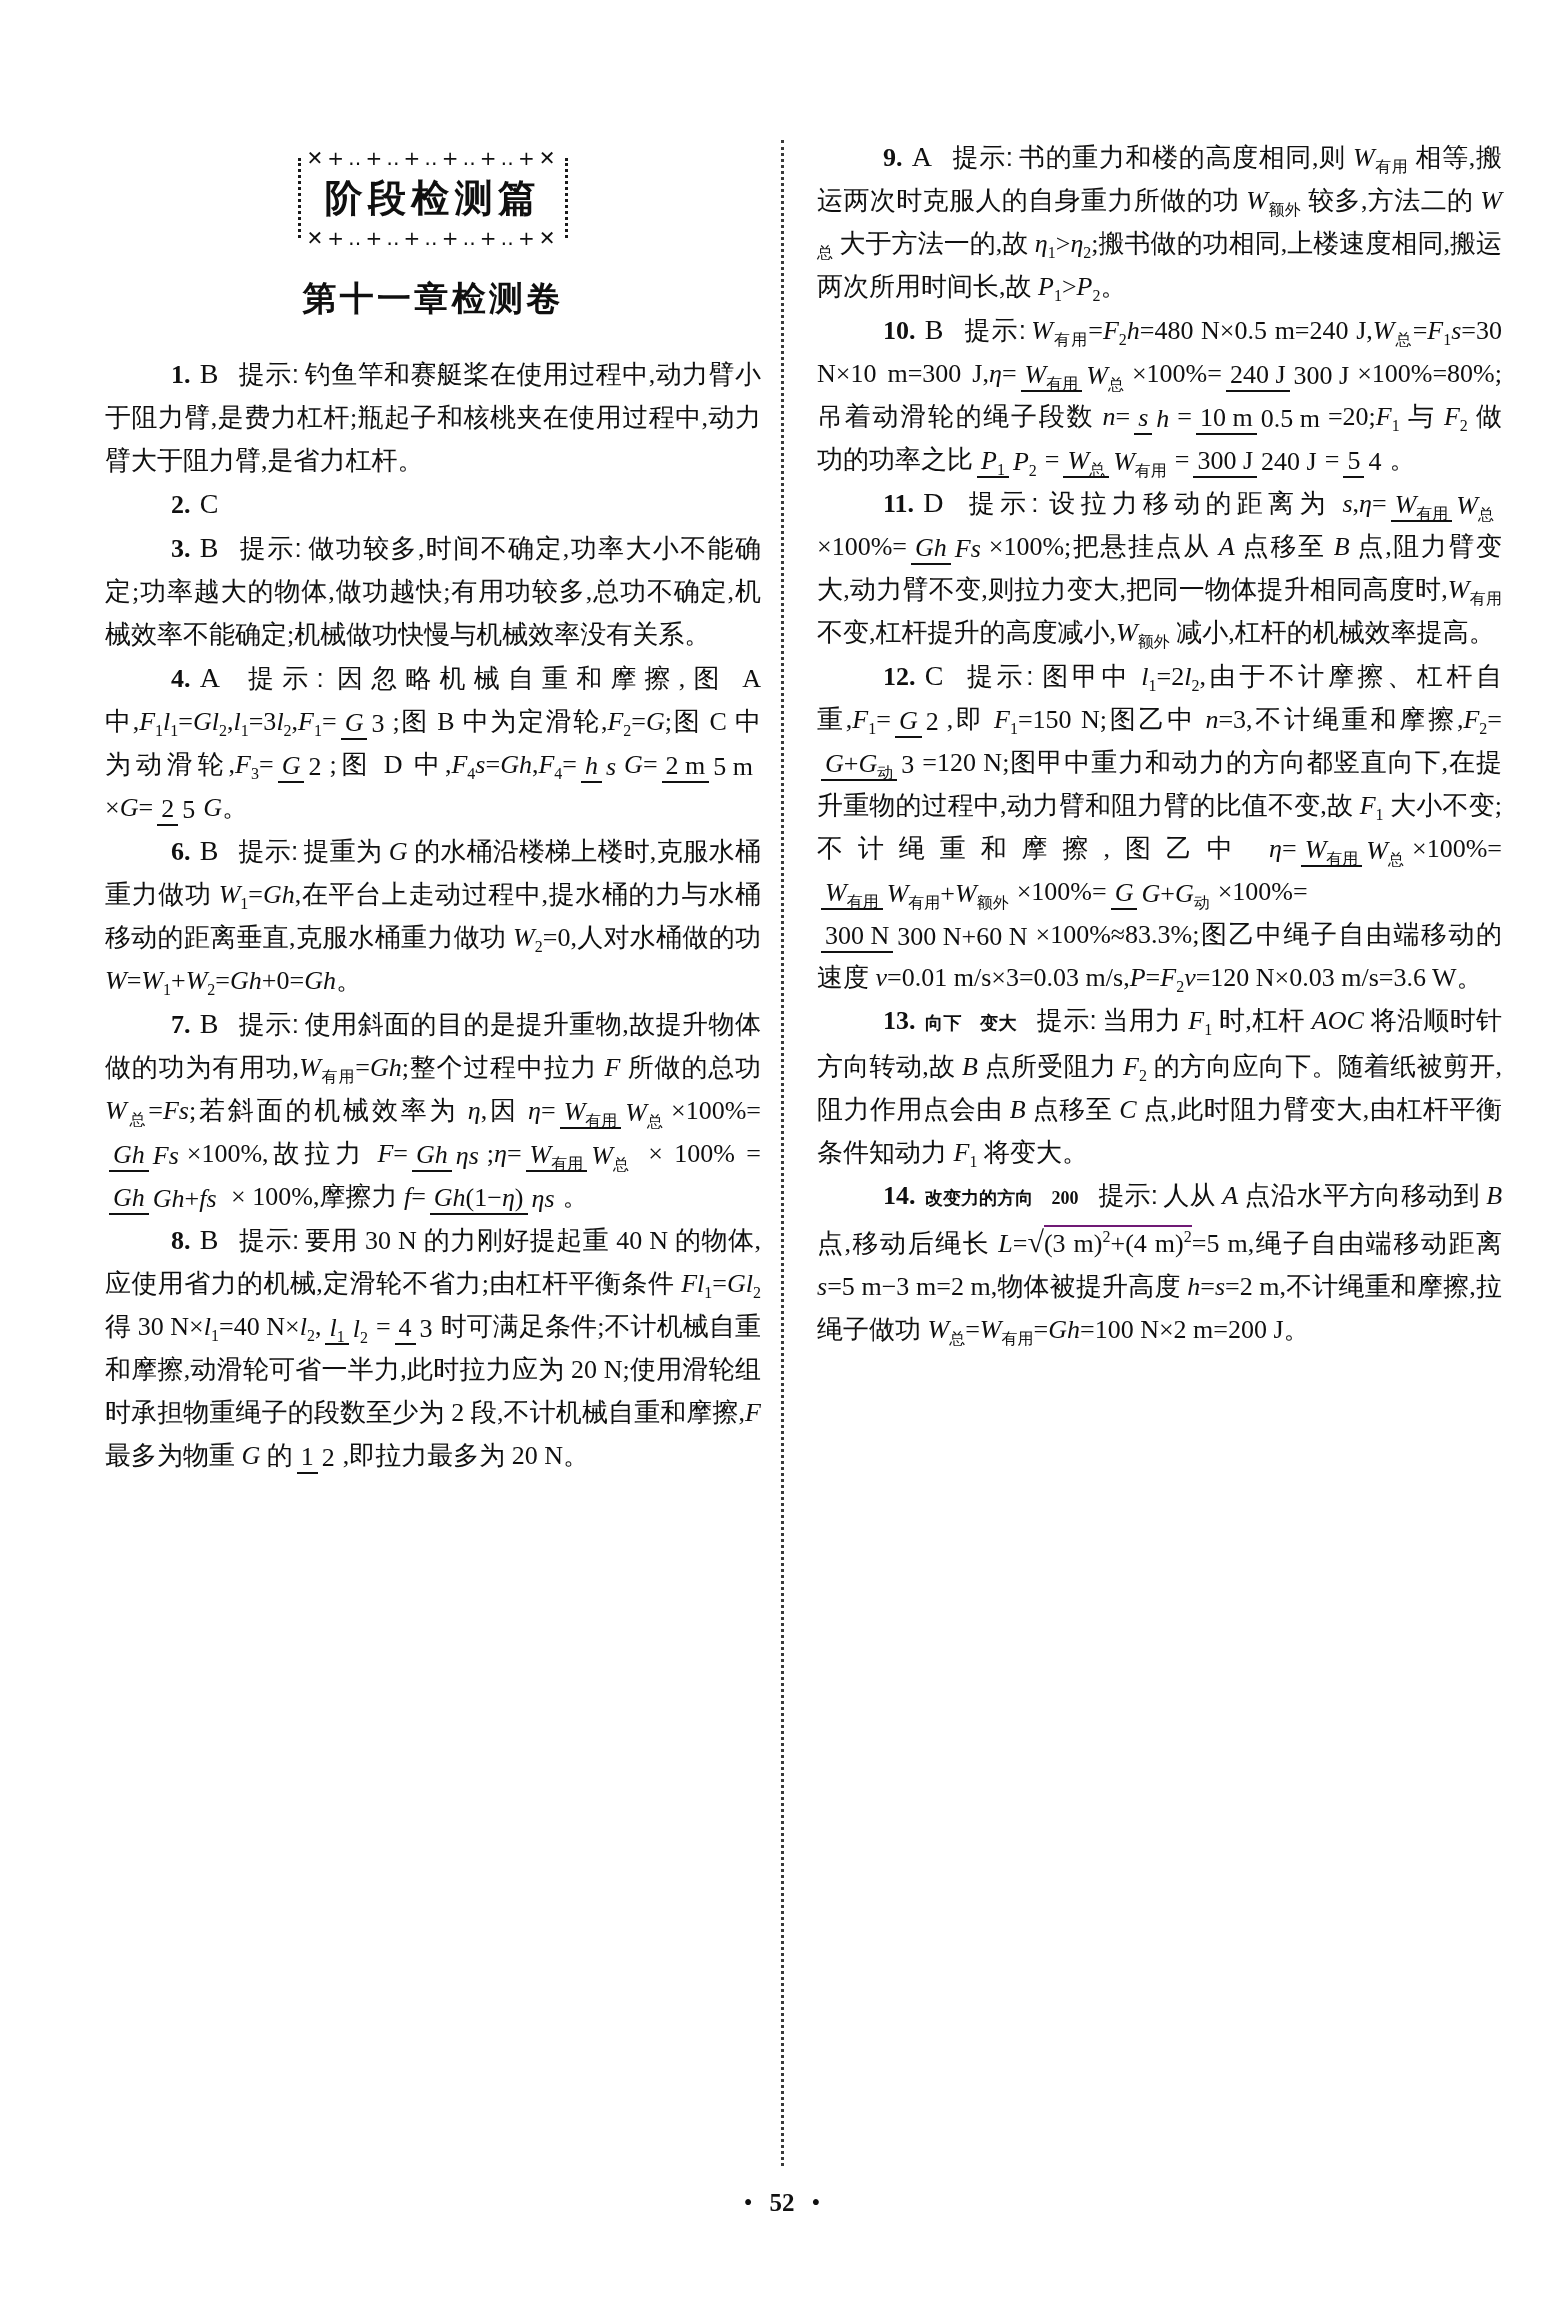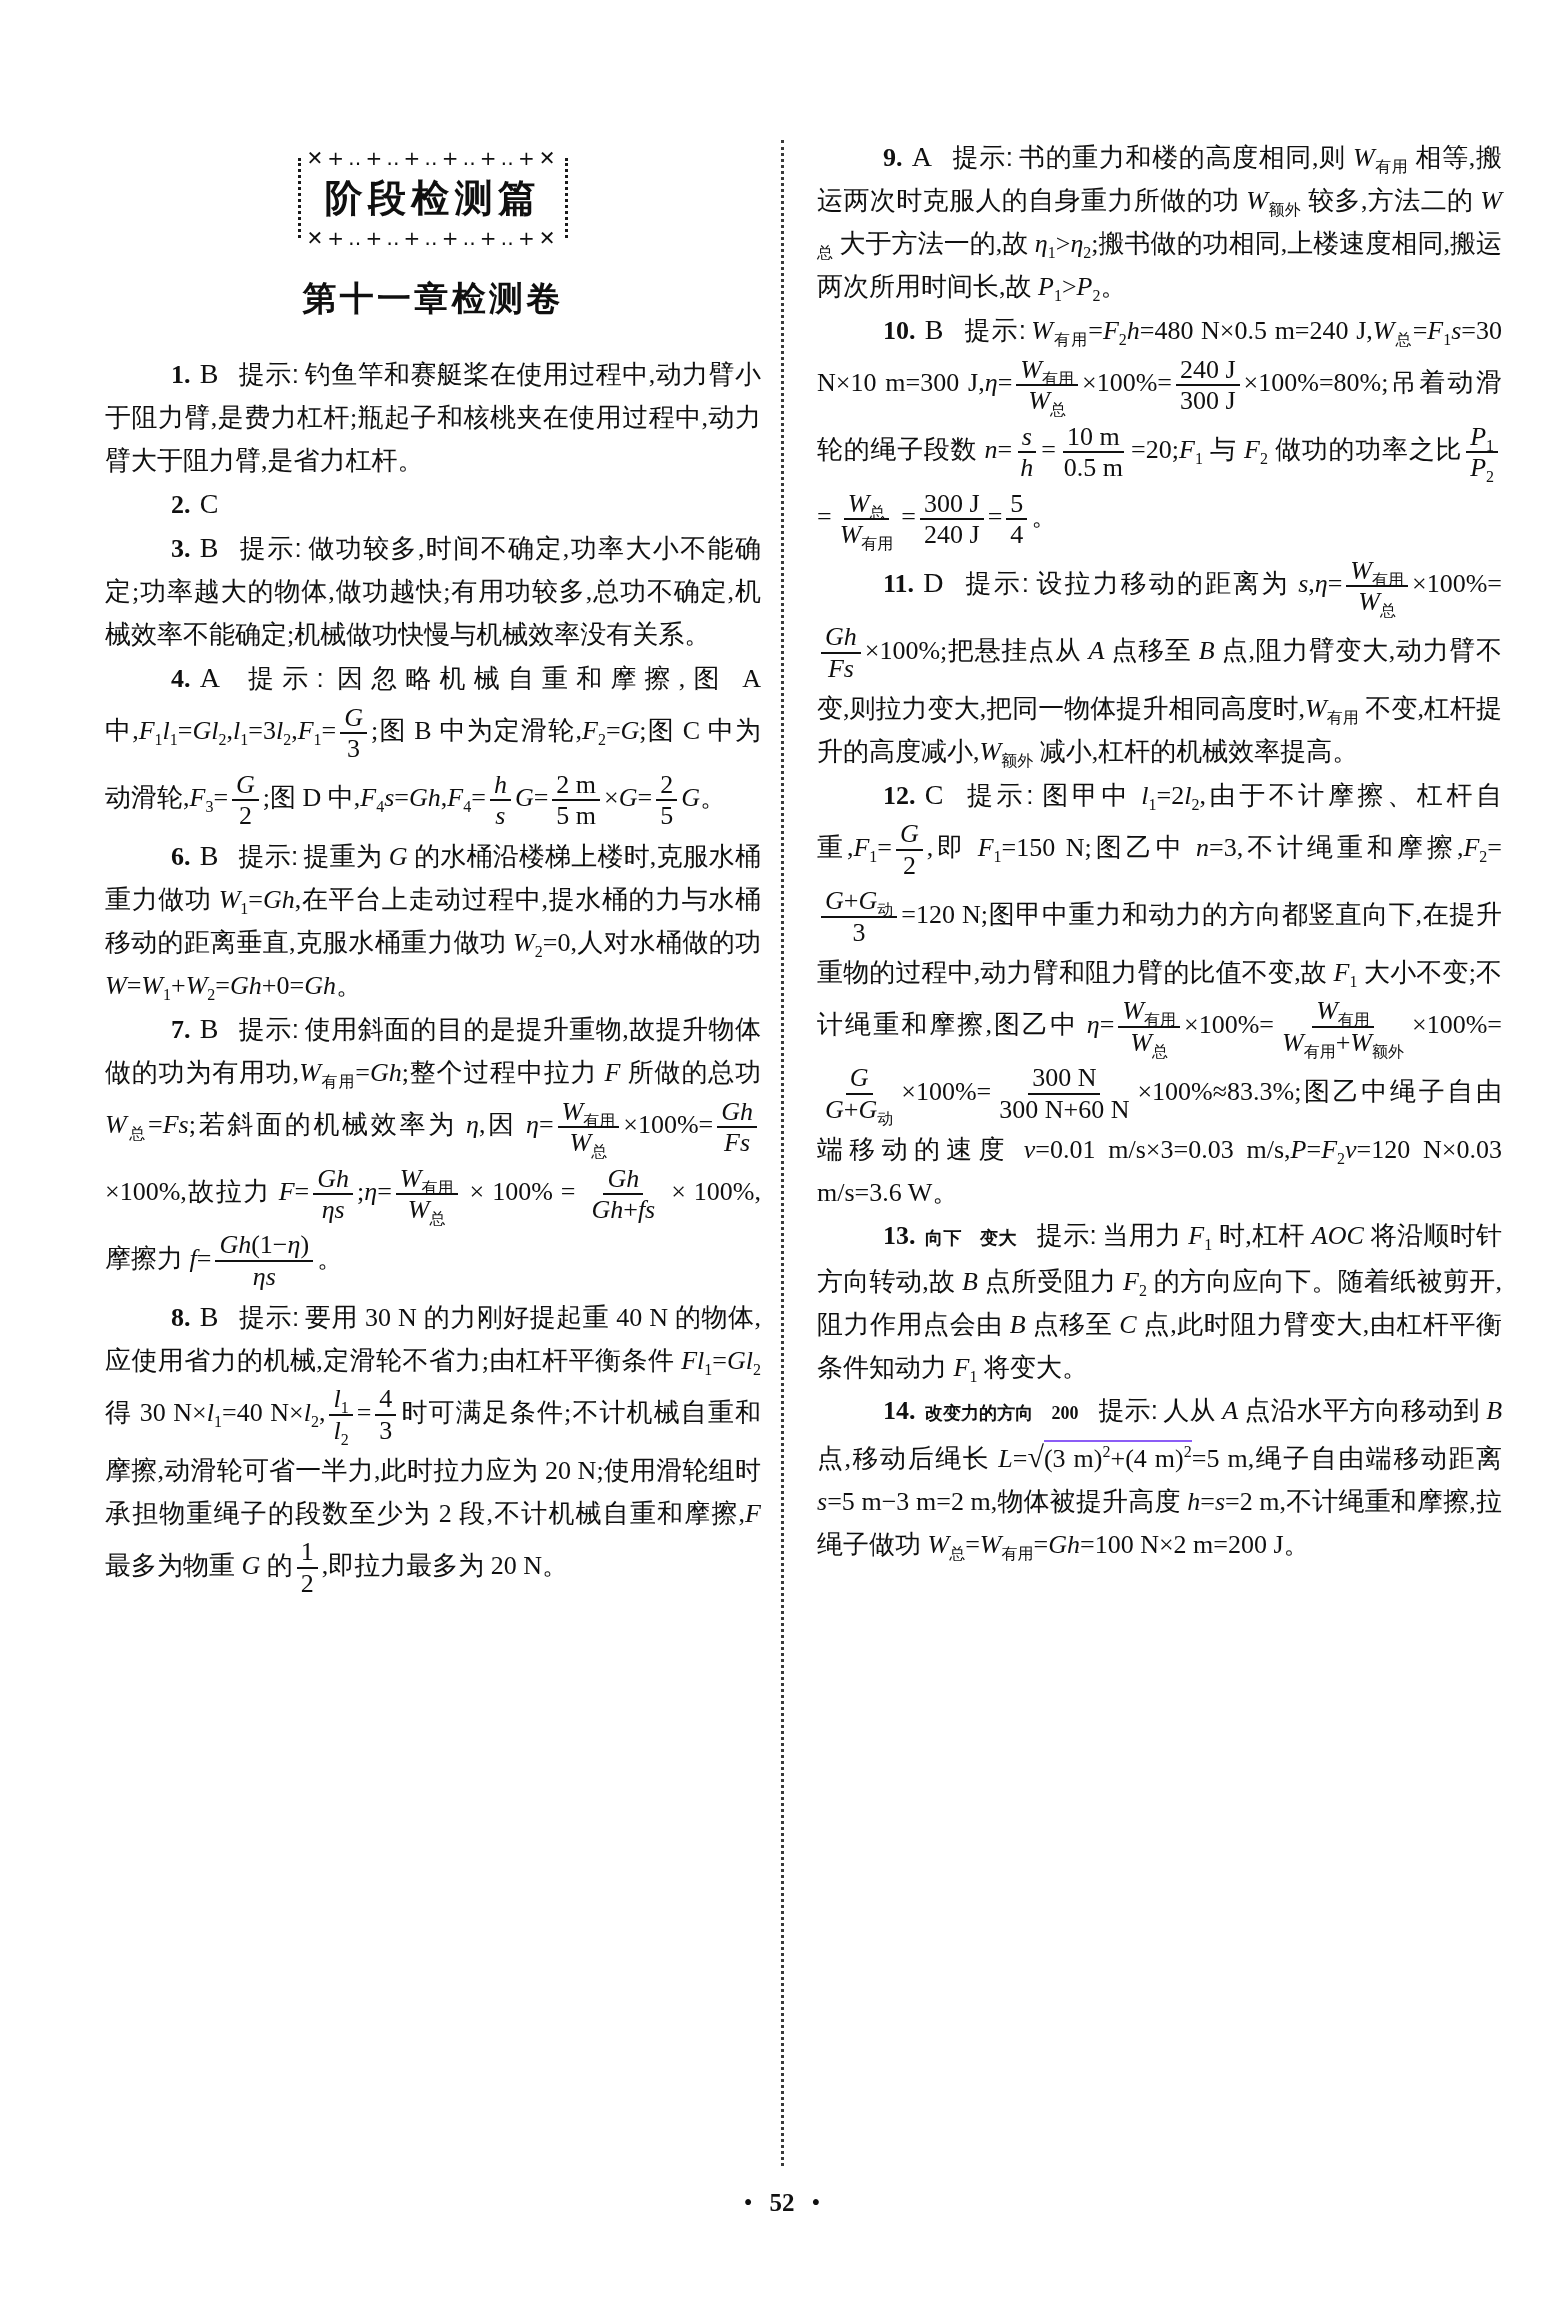--- a/index.html
+++ b/index.html
@@ -27,28 +27,28 @@
   .item{font-size:26px;line-height:43px;text-align:justify;text-indent:66px;margin:0;}
   .num{font-weight:bold;padding-right:9.2px;}
   .ans{font-size:28px;padding-right:20px;}
   .ans.ansb{font-family:"Liberation Sans","DejaVu Sans",sans-serif;font-weight:bold;font-size:18px;}
   .ans.ansb .sn{font-family:"Liberation Serif","DejaVu Serif",serif;}
   .hl{font-family:"Liberation Sans","DejaVu Sans",sans-serif;font-weight:normal;padding-right:5.3px;}
   .hint i{font-style:italic;}
   sub{font-size:16px;line-height:0;}
   sup{font-size:16px;line-height:0;}
 
-  .f{display:inline-flex;flex-direction:column;align-items:center;vertical-align:middle;
+  .f{display:inline-flex;align-items:center;vertical-align:middle;
      margin:2.6px 4px;line-height:1.15;text-indent:0;text-align:left;}
   .f>span{display:block;padding:0 4px;}
   .f>span:first-child{border-bottom:2px solid #111;}
 
   .rt{white-space:nowrap;}
   .rt .rad{font-size:30px;}
-  .rt .vin{border-top:2px solid #8b5cf6;padding-top:2px;}
+  .rt .vin{border-top:2px solid #701a75;padding-top:2px;}
 
   .pageno{position:absolute;left:0;right:0;top:2189px;text-align:center;font-size:25px;}
   .pageno .pn{font-weight:bold;padding:0 17px;}
 </style>
 </head>
 <body>
 
 <div class="page">
 
   <div class="col col-left">

